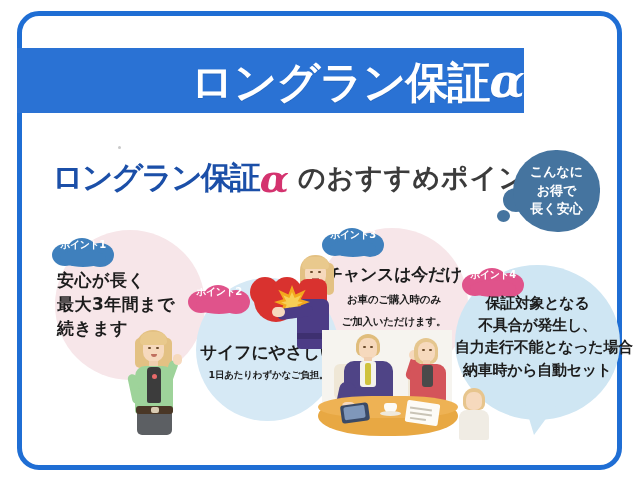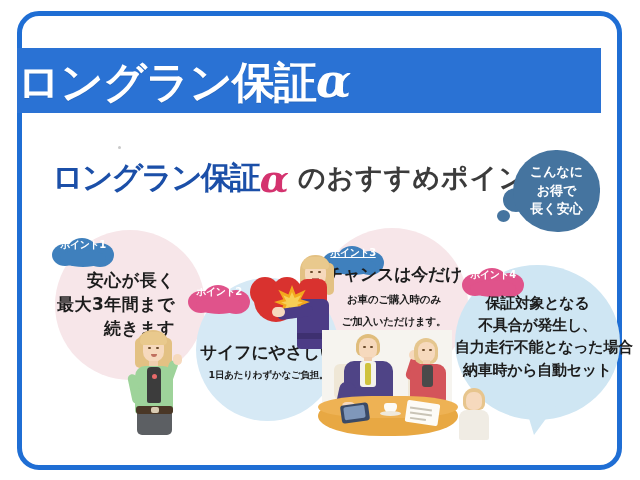--- a/index.html
+++ b/index.html
@@ -14,23 +14,23 @@
   
   .frame{
     position:absolute;left:17px;top:11px;width:605px;height:459px;
     border:5px solid #1f6ed4;border-radius:22px;
     box-sizing:border-box;
     background:#fff;
   }
 
   
   .banner{
-    position:absolute;left:17px;top:48px;width:584px;height:65px;
+    position:absolute;left:17px;top:48px;width:507px;height:65px;
     background:#2a72d4;
-    display:flex;align-items:center;justify-content:flex-start;
+    display:flex;align-items:center;justify-content:flex-end;
     overflow:hidden;
   }
   .banner-title{
     color:#ffffff;
     font-size:43px;
     font-weight:bold;
     letter-spacing:-1px;
     line-height:1;
     white-space:nowrap;
     text-shadow:0 1px 0 rgba(0,0,0,.10);
@@ -114,25 +114,25 @@
   .badge-blue .bg i{background:#3f80bd;}
   .badge-pink .bg i{background:#e0538b;}
   
   .badge .bg i.a{left:0px;  top:6px;  width:26px;height:22px;}
   .badge .bg i.b{left:15px; top:0px;  width:30px;height:26px;}
   .badge .bg i.c{left:34px; top:5px;  width:28px;height:24px;}
   .badge .bg i.d{left:8px;  top:12px; width:46px;height:17px;}
 
   .badge-p1{left:52px;top:238px;}
   .badge-p2{left:188px;top:285px;}
-  .badge-p3{left:322px;top:246px;text-decoration:underline;}
+  .badge-p3{left:322px;top:228px;}
   .badge-p4{left:462px;top:268px;}
 
   
-  .pt-text{position:absolute;z-index:7;color:#1c1c1c;text-align:right;}
+  .pt-text{position:absolute;z-index:7;color:#1c1c1c;}
   .pt-head{font-weight:bold;line-height:1.42;white-space:nowrap;}
   .pt-sub{font-weight:bold;line-height:1.5;white-space:nowrap;}
 
   .pt1{left:57px;top:268px;}
   .pt1 .pt-head{font-size:17px;letter-spacing:0.5px;}
 
   .pt2{left:196px;top:340px;width:145px;text-align:center;}
   .pt2 .pt-head{font-size:17px;letter-spacing:-0.3px;}
   .pt2 .pt-sub{font-size:9.5px;margin-top:4px;letter-spacing:-0.2px;}
 

